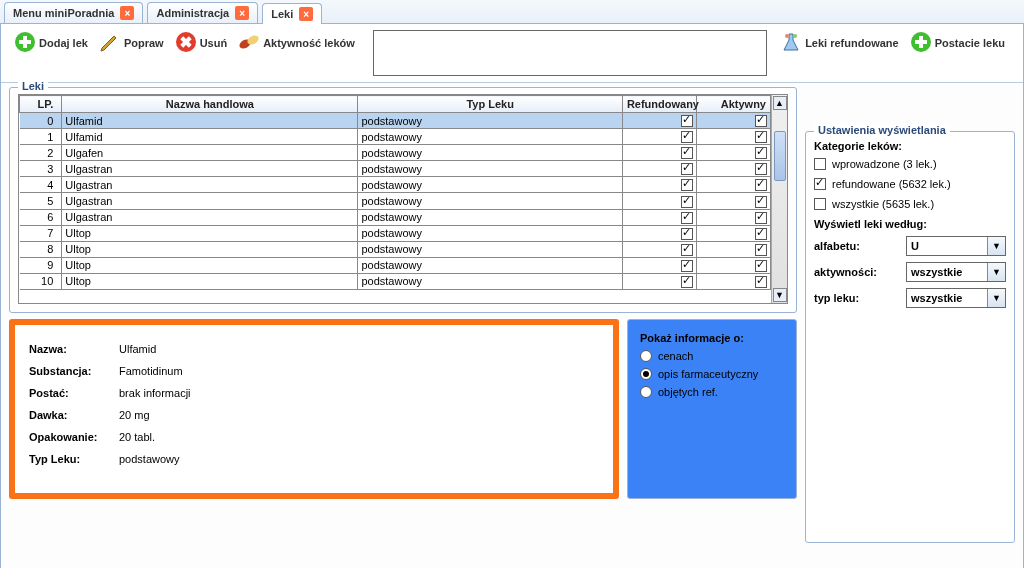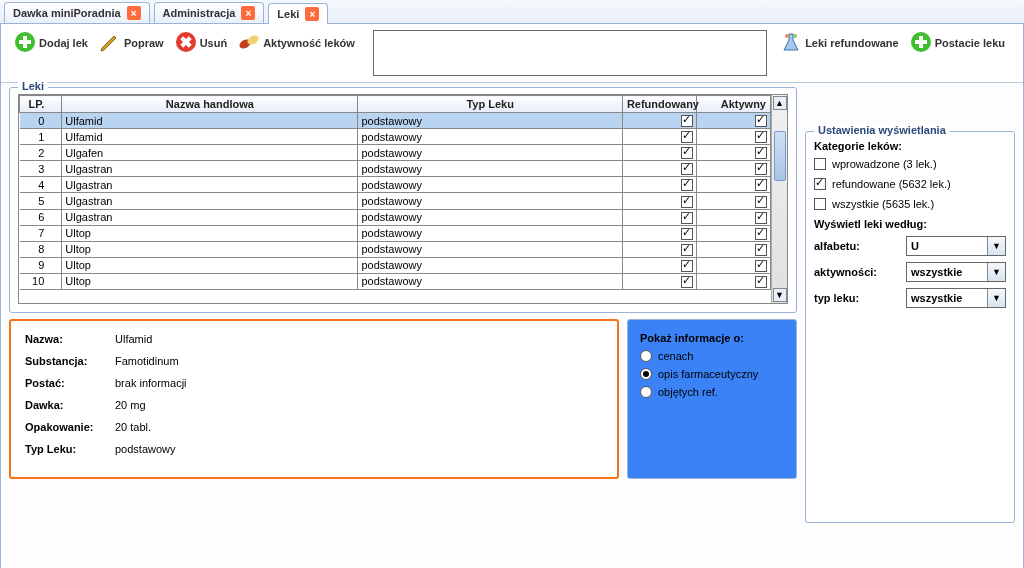--- a/index.html
+++ b/index.html
@@ -113,34 +113,34 @@
   }
   td {
     border-right: 1px solid #888;
     border-bottom: 1px solid #888;
     padding: 1px 3px;
     height: 16px;
     font-size: 11px;
     overflow: hidden; white-space: nowrap;
   }
   tr.sel td { background: #b8d4f0; }
-  .col-lp { width: 40px; text-align: right; padding-right: 17px; margin-left: 44px;}
+  .col-lp { width: 40px; text-align: right; padding-right: 8px; margin-left: 44px;}
   .col-name { width: 280px; }
   .col-type { width: 250px; }
   .col-ref, .col-akt { width: 70px; text-align:right;margin-top:36px; }
   .chk {
     width:12px; height:12px; border:1px solid #555; display:inline-block;
     background:#fff; position:relative; vertical-align:middle;
   }
   .chk.on::after {
     content:"✓"; position:absolute; left:0px; top:-3px; font-size:11px; color:#000;
   }
   .detail-row { display:flex; gap:8px; }
   .detail-left {
-    flex:1; border:2px solid #f97316; border-radius:3px; padding:12px 14px; background:#fff;
+    flex:1; border:6px solid #f97316; border-radius:3px; padding:18px 14px; background:#fff;
   }
   .detail-right {
     width:170px; border:1px solid #9ab3d6; border-radius:3px; padding:10px 12px; background:#3b82f6;
   }
   .kv { display:flex; margin-bottom:10px; }
   .kv .k { width:90px; font-weight:bold; }
   .radio-row { display:flex; align-items:center; gap:6px; margin:6px 0; }
   .radio {
     width:12px; height:12px; border:1px solid #555; border-radius:50%; display:inline-block;
     position:relative; background:#fff;
@@ -168,21 +168,21 @@
     border:1px solid #9ab3d6; border-top:none;
     border-radius: 0 0 3px 3px;
     height: calc(568px - 20px);
   }
 </style>
 </head>
 <body>
 
 <div class="tabs">
   <div class="tab">
-    <span>Dawka miniPoradnia</span>
+    <span>Menu miniPoradnia</span>
     <span class="close-box">×</span>
   </div>
   <div class="tab">
     <span>Administracja</span>
     <span class="close-box">×</span>
   </div>
   <div class="tab active">
     <span>Leki</span>
     <span class="close-box">×</span>
   </div>

